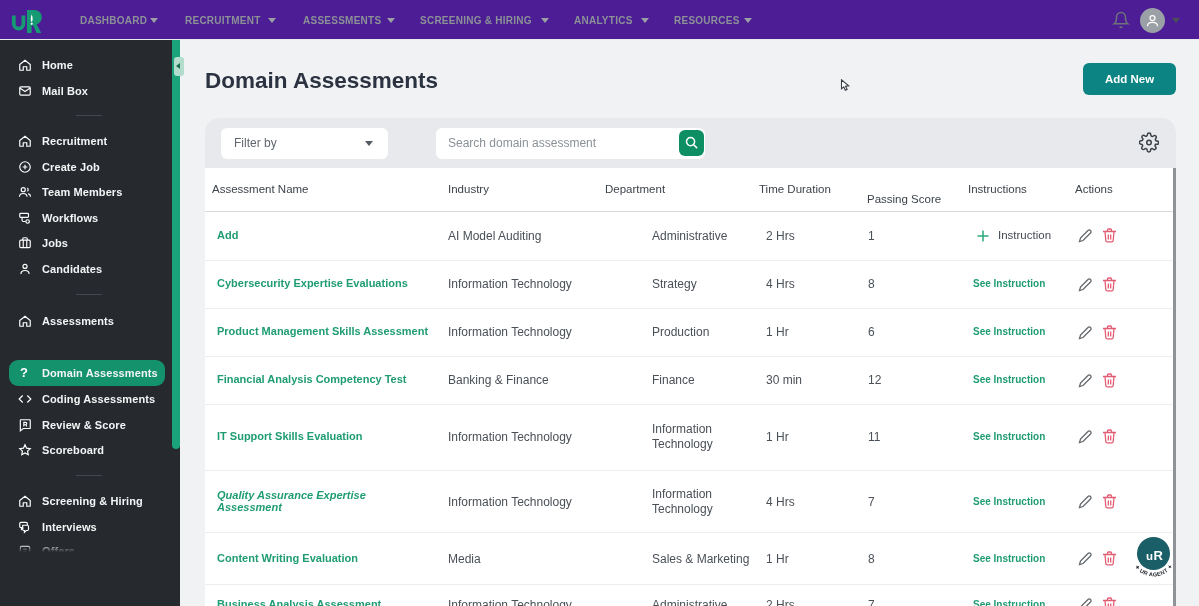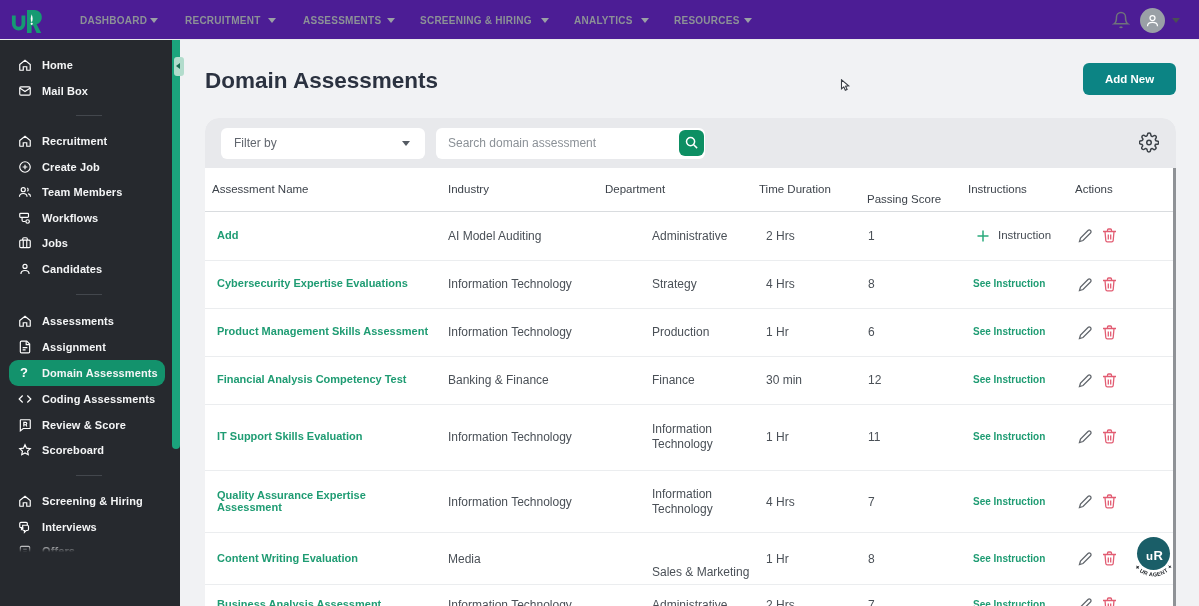--- a/index.html
+++ b/index.html
@@ -24,35 +24,35 @@
 #sfade { position:absolute; left:0; top:504px; width:172px; height:62px; background:linear-gradient(#26292e00, #26292e 13%); }
 
 
 #main { position:absolute; left:180px; top:40px; width:1019px; height:566px; background:#f1f2f4; }
 h1 { position:absolute; left:25px; top:28px; font-size:22.5px; color:#2b3240; letter-spacing:0px; }
 #addnew { position:absolute; left:903px; top:23px; width:93px; height:32px; background:#0c8484; border-radius:6px; color:#fff; font-size:11.5px; font-weight:bold; text-align:center; line-height:32px; }
 
 
 #card { position:absolute; left:24.5px; top:78px; width:971px; height:488px; background:#fff; border-radius:14px 14px 0 0; overflow:hidden; }
 #band { position:absolute; left:0; top:0; width:971px; height:49.5px; background:#e8e9ec; }
-#filter { position:absolute; left:16.5px; top:9.5px; width:204px; height:31px; background:#fff; border-radius:6px; font-size:12px; color:#61666e; line-height:31px; padding-left:13px; }
+#filter { position:absolute; left:16.5px; top:9.5px; width:167px; height:31px; background:#fff; border-radius:6px; font-size:12px; color:#61666e; line-height:31px; padding-left:13px; }
 #filter:after { content:""; position:absolute; right:15px; top:13px; border-left:4.5px solid transparent; border-right:4.5px solid transparent; border-top:5.5px solid #555b63; }
 #search { position:absolute; left:231.5px; top:9.5px; width:269px; height:31px; background:#fff; border-radius:6px; font-size:12px; color:#8b9197; line-height:31px; padding-left:12px; }
 #sbtn { position:absolute; left:242.5px; top:2.5px; width:25px; height:26px; background:#0d8f63; border-radius:6px; }
 #gear { position:absolute; left:934px; top:14px; }
 
 
 .sep { position:absolute; left:0; width:971px; height:1px; background:#ebedef; }
 .hsep { background:#d9dcdf; }
 .hcell { position:absolute; font-size:11.5px; color:#3d434b; }
 .cell { position:absolute; font-size:12px; color:#4a5057; }
 .glink { color:#1f9c73; font-weight:bold; font-size:11px; }
 .seeins { color:#1f9c73; font-weight:bold; font-size:10px; }
 .dept { width:100px; line-height:15.5px; }
-.nm { width:175px; line-height:12.5px; }
+.nm { width:175px; line-height:12.5px;font-style:italic; }
 .rowicons { position:absolute; }
 
 
 #vscroll { position:absolute; left:992.5px; top:128px; width:3px; height:438px; background:#8f9296; }
 </style>
 </head>
 <body>
 
 <div id="topbar">
   <svg class="abs" style="left:10px;top:7px;" width="34" height="28" viewBox="0 0 34 28">
@@ -144,27 +144,20 @@
       </svg>
       <span class="tx">Candidates</span>
     </div>
   <div class="sdiv" style="top:254px;"></div>
   <div class="sitem" style="top:268px;">
       <svg class="ic" viewBox="0 0 24 24" fill="none" stroke="#fff" stroke-width="2">
         <path d="M3 11l9-7 9 7v9a1 1 0 01-1 1h-5v-6h-6v6H4a1 1 0 01-1-1z"></path>
       </svg>
       <span class="tx">Assessments</span>
     </div>
-  <div class="sitem" style="top:293.5px;">
-      <svg class="ic" viewBox="0 0 24 24" fill="none" stroke="#fff" stroke-width="2">
-        <path d="M6 2h9l5 5v13a2 2 0 01-2 2H6a2 2 0 01-2-2V4a2 2 0 012-2z"></path>
-        <path d="M14 2v6h6M8 13h8M8 17h5"></path>
-      </svg>
-      <span class="tx">Assignment</span>
-    </div>
   <div id="active" style="top:320px;"></div>
   <div class="sitem" style="top:320px;">
       <span style="position:absolute;left:20px;top:0;line-height:26px;font-size:13px;font-weight:bold;color:#fff;">?</span>
       <span class="tx">Domain Assessments</span>
     </div>
   <div class="sitem" style="top:371.5px;">
       <svg class="ic" viewBox="0 0 24 24" fill="none" stroke="#fff" stroke-width="2">
         <path d="M4 3h16a1 1 0 011 1v13a1 1 0 01-1 1H9l-5 4V4a1 1 0 011-1z"></path>
         <path d="M10 7.5h3a2 2 0 010 4h-3v-4zM10 11.5v3M13.5 11.5l1.8 3"></path>
       </svg>
@@ -335,21 +328,21 @@
           <path d="M1.5 13.5l1-3.5 7.5-7.5a1.7 1.7 0 012.5 2.5L5 12.5z"></path>
         </g>
         <g fill="none" stroke="#e25c72" stroke-width="1.3">
           <path d="M25 3.5h13M27 3.5l.8 9a1.5 1.5 0 001.5 1.3h4.4a1.5 1.5 0 001.5-1.3l.8-9M29.5 3.5V2a1 1 0 011-1h2a1 1 0 011 1v1.5M30.3 6.5v5M32.7 6.5v5"></path>
         </g>
       </svg>
     <div class="sep" style="top:414px;"></div>
 
     <div class="cell glink" style="left:12.5px;top:433.5px;">Content Writing Evaluation</div>
     <div class="cell" style="left:243.5px;top:433.5px;">Media</div>
-    <div class="cell" style="left:447.5px;top:433.5px;margin-top:13px;">Sales &amp; Marketing</div>
+    <div class="cell" style="left:447.5px;top:433.5px;">Sales &amp; Marketing</div>
     <div class="cell" style="left:561.5px;top:433.5px;">1 Hr</div>
     <div class="cell" style="left:663.5px;top:433.5px;">8</div>
     <div class="cell seeins" style="left:768.5px;top:434.5px;">See Instruction</div>
     <svg class="rowicons" style="left:873.5px;top:433px;" width="40" height="15" viewBox="0 0 40 15">
         <g fill="none" stroke="#62676d" stroke-width="1.3">
           <path d="M1.5 13.5l1-3.5 7.5-7.5a1.7 1.7 0 012.5 2.5L5 12.5z"></path>
         </g>
         <g fill="none" stroke="#e25c72" stroke-width="1.3">
           <path d="M25 3.5h13M27 3.5l.8 9a1.5 1.5 0 001.5 1.3h4.4a1.5 1.5 0 001.5-1.3l.8-9M29.5 3.5V2a1 1 0 011-1h2a1 1 0 011 1v1.5M30.3 6.5v5M32.7 6.5v5"></path>
         </g>

